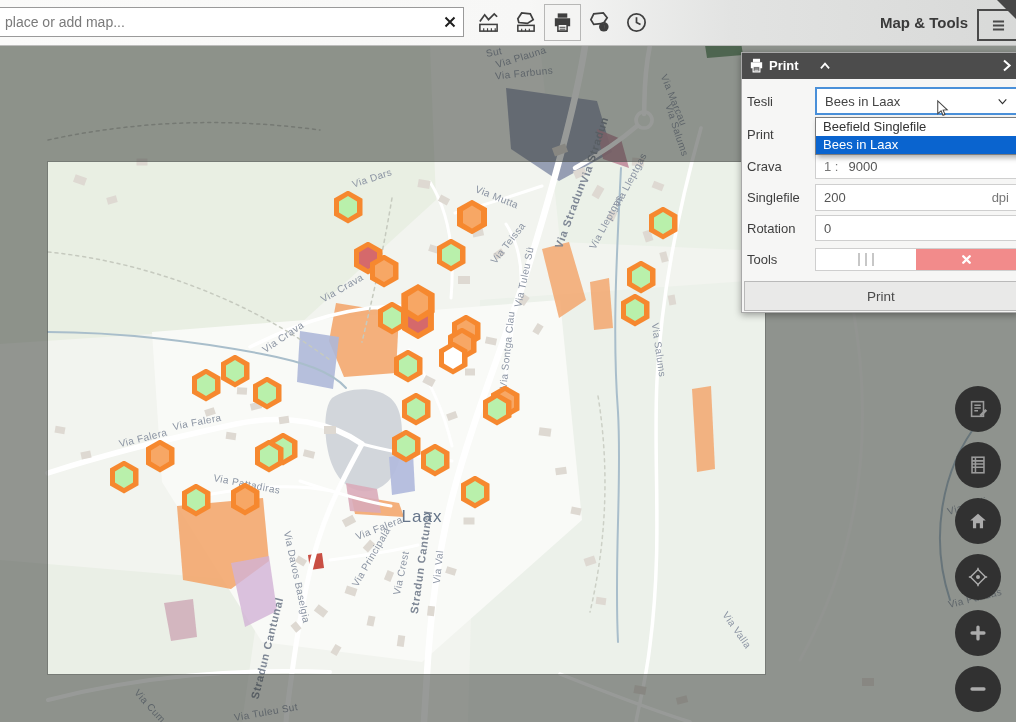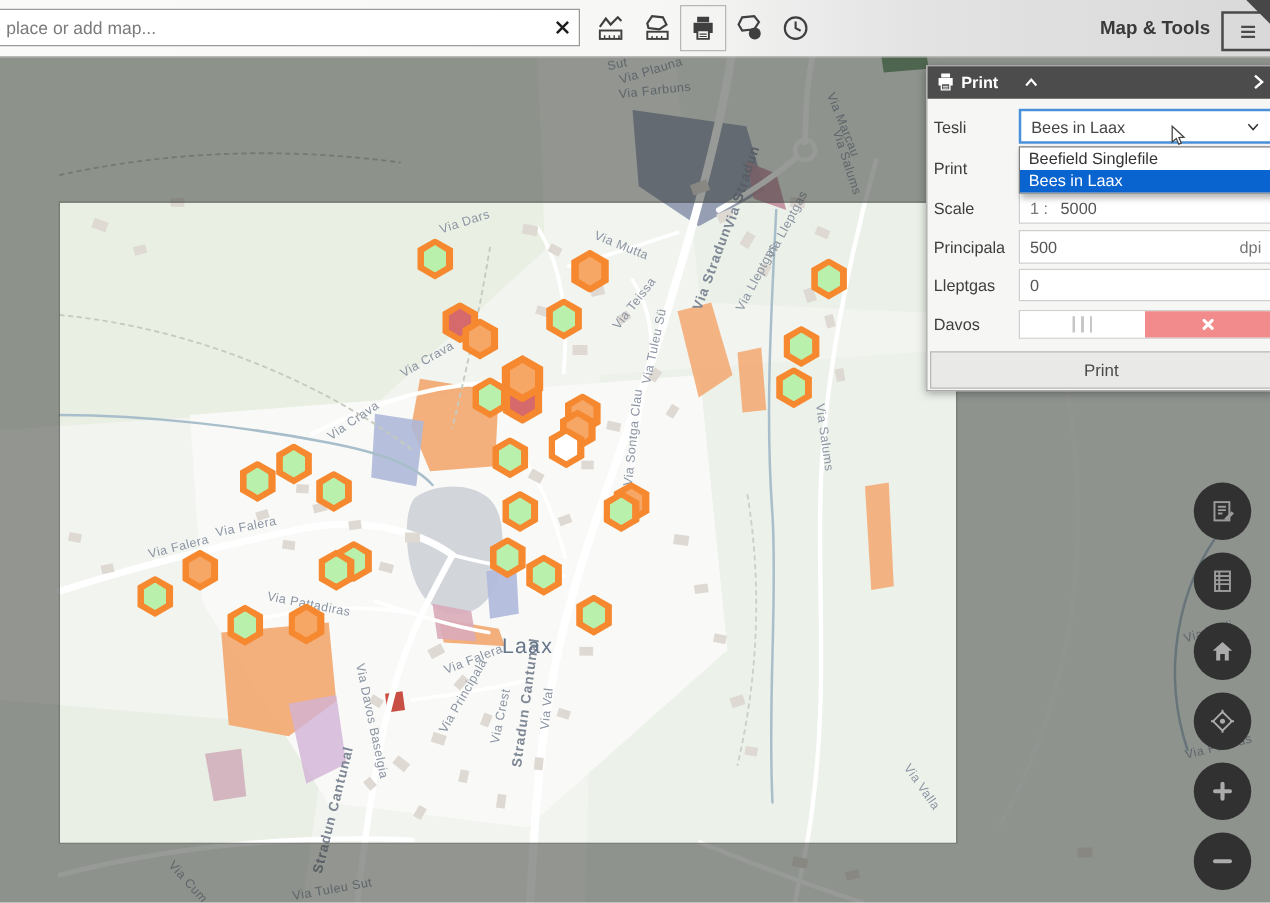--- a/index.html
+++ b/index.html
@@ -468,38 +468,38 @@
           </svg>
         </span>
     </div>
     <div id="pp-popup">
         <div class="pp-option">Beefield Singlefile</div>
         <div class="pp-option selected" style="background: rgb(10, 100, 207);">Bees in Laax</div>
       </div>
 
     <span class="pp-label" style="top:74px">Print</span>
 
-    <span class="pp-label" style="top:106px">Scale</span>
+    <span class="pp-label" style="top:106px">Crava</span>
     <div id="pp-scale" class="pp-box">
       <span class="pre">1 :</span>
-      <span class="val">5000</span>
-    </div>
-
-    <span class="pp-label" style="top:137px">Principala</span>
+      <span class="val">9000</span>
+    </div>
+
+    <span class="pp-label" style="top:137px">Singlefile</span>
     <div id="pp-res" class="pp-box">
-      <span>500</span>
+      <span>200</span>
       <span class="unit">dpi</span>
     </div>
 
-    <span class="pp-label" style="top:168px">Lleptgas</span>
+    <span class="pp-label" style="top:168px">Rotation</span>
     <div id="pp-rot" class="pp-box">
       <span>0</span>
     </div>
 
-    <span class="pp-label" style="top:199px">Davos</span>
+    <span class="pp-label" style="top:199px">Tools</span>
     <div id="pp-toggle">
       <div class="on-half">
           <span class="grip"></span>
         </div>
       <div class="off-half">
           <span class="icon">
             <svg viewBox="0 0 24 24" fill="none" stroke="currentColor" stroke-width="4.5" stroke-linecap="round">
               <path d="M6 6l12 12M18 6L6 18"></path>
             </svg>
           </span>

